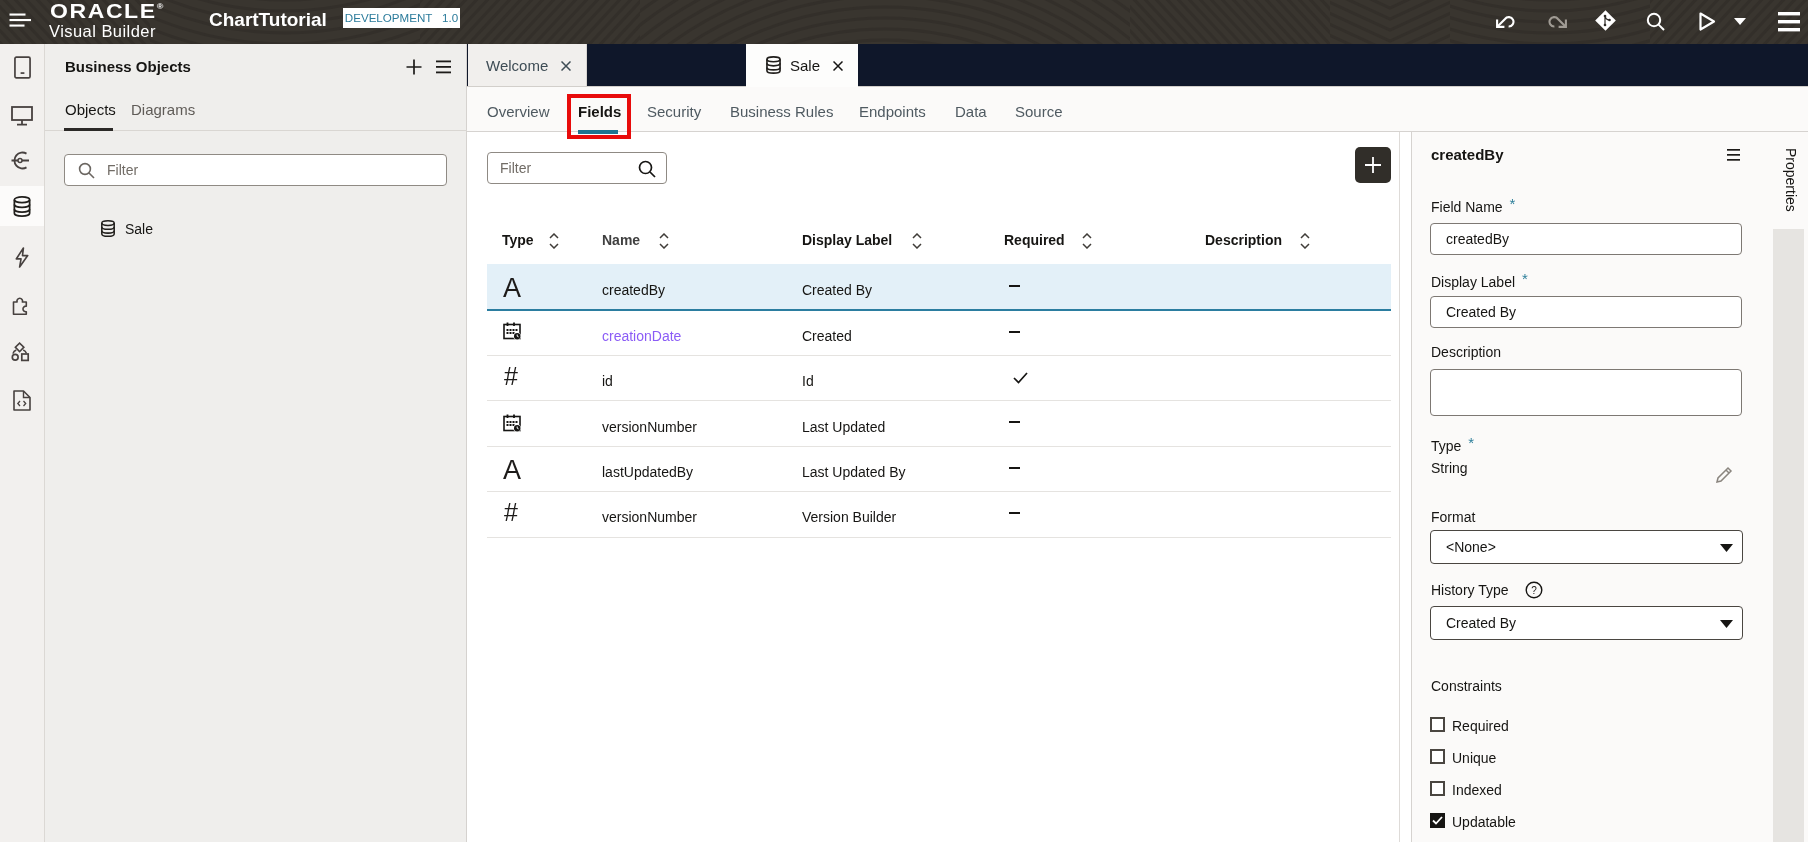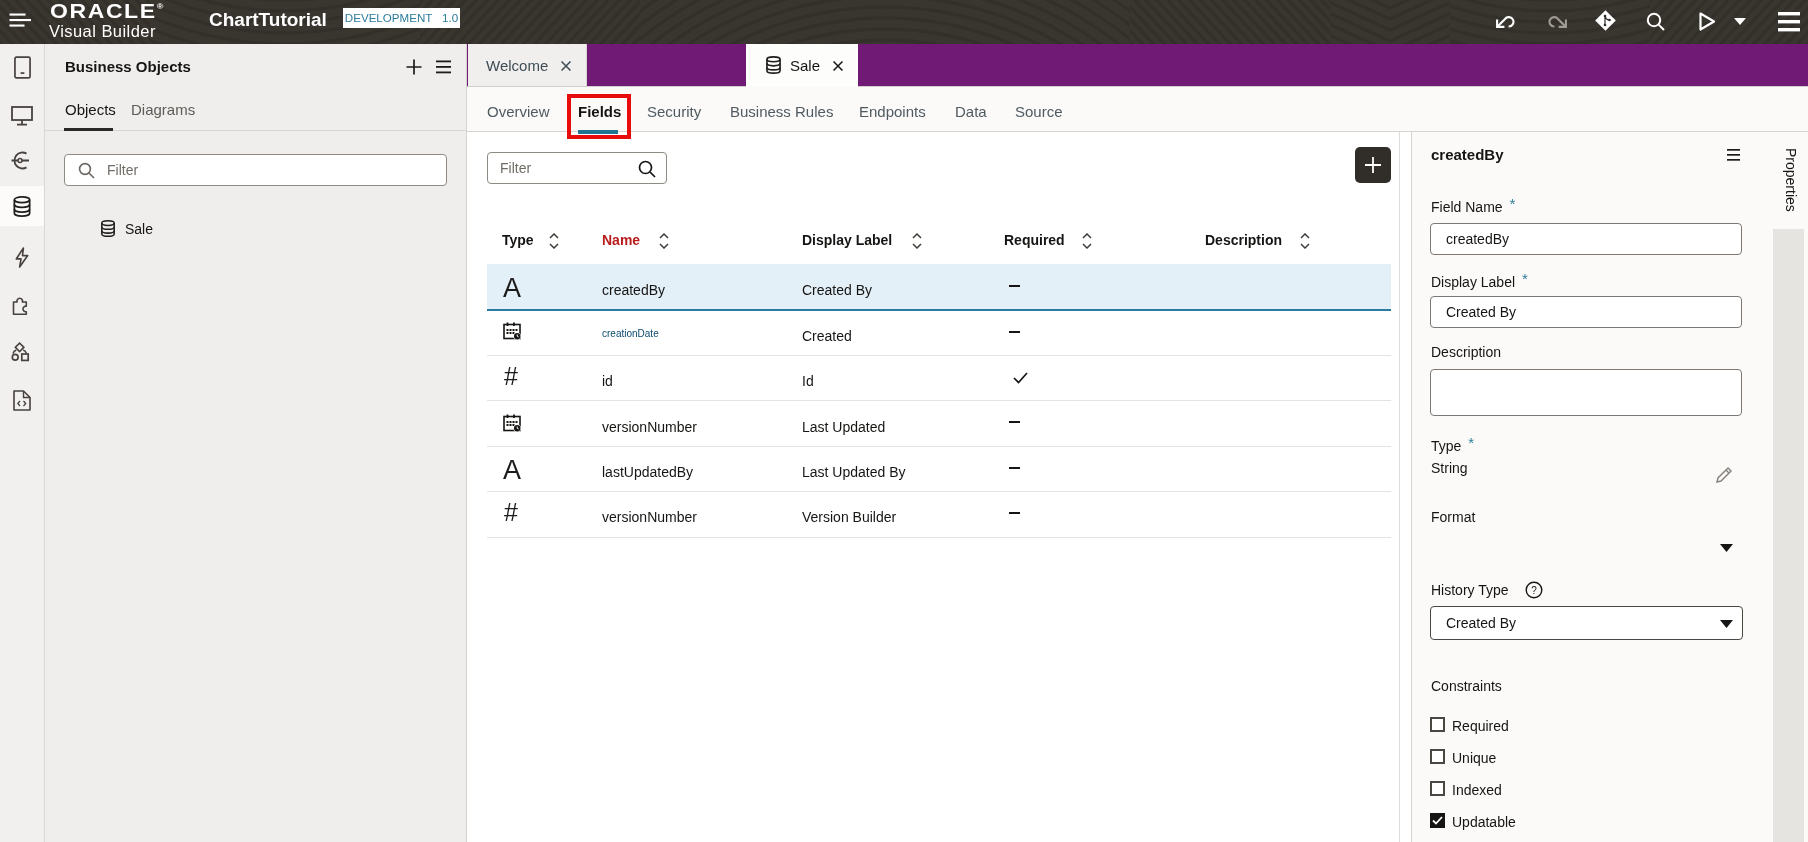--- a/index.html
+++ b/index.html
@@ -468,21 +468,21 @@
   <div class="abs" style="left:62px;top:118px;font-size:14px;color:#716c66">Filter</div>
 
   <svg class="abs" style="left:55px;top:176px" width="16" height="17" viewBox="0 0 20 22">
     <ellipse cx="10" cy="4" rx="8" ry="3" fill="none" stroke="#211f1c" stroke-width="2"></ellipse>
     <path d="M2 4 V18 C2 19.7 5.6 21 10 21 C14.4 21 18 19.7 18 18 V4" fill="none" stroke="#211f1c" stroke-width="2"></path>
     <path d="M2 9 C2 10.7 5.6 12 10 12 C14.4 12 18 10.7 18 9 M2 14 C2 15.7 5.6 17 10 17 C14.4 17 18 15.7 18 14" fill="none" stroke="#211f1c" stroke-width="2"></path>
   </svg>
   <div class="abs" style="left:80px;top:177px;font-size:14px;color:#161513">Sale</div>
 </div>
 
-<div class="abs" style="left:467px;top:44px;width:1341px;height:43px;background:#701a75">
+<div class="abs" style="left:467px;top:44px;width:1341px;height:43px;background:#0f172a">
   <div class="abs" style="left:0;top:42px;width:1341px;height:1px;background:#d2cfcb"></div>
 
   <div class="abs" style="left:1px;top:0;width:119px;height:42px;background:#f1efed;border-right:1px solid #d8d5d1">
     <div class="abs" style="left:18px;top:13px;font-size:15px;color:#3e4c55">Welcome</div>
     <svg class="abs" style="left:93px;top:17px" width="10" height="10" viewBox="0 0 10 10">
         <path d="M0.5 0.5 L9.5 9.5 M9.5 0.5 L0.5 9.5" stroke="#3e4c55" stroke-width="1.5"></path>
       </svg>
   </div>
   <div class="abs" style="left:279px;top:0;width:112px;height:44px;background:#fdfdfc">
     <svg class="abs" style="left:19px;top:12px" width="17" height="18" viewBox="0 0 20 22">
@@ -518,21 +518,21 @@
     <path d="M12 12 L17 17" stroke="#161513" stroke-width="1.7"></path>
   </svg>
 
   <div class="abs" style="left:888px;top:15px;width:36px;height:36px;background:#312e29;border-radius:5px">
     <svg class="abs" style="left:10px;top:10px" width="16" height="16" viewBox="0 0 16 16">
         <path d="M8 0 V16 M0 8 H16" stroke="#fff" stroke-width="1.8"></path>
       </svg>
   </div>
 
   <div class="abs" style="left:35px;top:100px;font-size:14px;font-weight:bold;color:#161513">Type</div>
-  <div class="abs" style="left:135px;top:100px;font-size:14px;font-weight:bold;color:#b91c1c">Name</div>
+  <div class="abs" style="left:135px;top:100px;font-size:14px;font-weight:bold;color:#404040">Name</div>
   <div class="abs" style="left:335px;top:100px;font-size:14px;font-weight:bold;color:#161513">Display Label</div>
   <div class="abs" style="left:537px;top:100px;font-size:14px;font-weight:bold;color:#161513">Required</div>
   <div class="abs" style="left:738px;top:100px;font-size:14px;font-weight:bold;color:#161513">Description</div>
   <svg class="abs" style="left:82px;top:101px" width="10" height="16" viewBox="0 0 10 16">
       <path d="M1 5 L5 1 L9 5 M1 11 L5 15 L9 11" fill="none" stroke="#403d39" stroke-width="1.5"></path>
     </svg>
   <svg class="abs" style="left:192px;top:101px" width="10" height="16" viewBox="0 0 10 16">
       <path d="M1 5 L5 1 L9 5 M1 11 L5 15 L9 11" fill="none" stroke="#403d39" stroke-width="1.5"></path>
     </svg>
   <svg class="abs" style="left:445px;top:101px" width="10" height="16" viewBox="0 0 10 16">
@@ -561,21 +561,21 @@
         <rect x="10.5" y="8" width="2" height="2"></rect>
         <rect x="13.5" y="8" width="2" height="2"></rect>
         <rect x="4.5" y="11" width="2" height="2"></rect>
         <rect x="7.5" y="11" width="2" height="2"></rect>
         <rect x="10.5" y="11" width="2" height="2"></rect>
       </g>
     <circle cx="15.2" cy="15.2" r="3.8" fill="#fff"></circle>
     <circle cx="15.2" cy="15.2" r="3.2" fill="#161513"></circle>
     <path d="M15.2 13.5 V15.2 L16.6 15.9" stroke="#fff" stroke-width="1"></path>
   </svg>
-  <div class="abs" style="left:135px;top:196px;font-size:10px;color:#0c4a6e">creationDate</div>
+  <div class="abs" style="left:135px;top:196px;font-size:14px;color:#8b5cf6">creationDate</div>
   <div class="abs" style="left:335px;top:196px;font-size:14px;color:#161513">Created</div>
   <div class="abs" style="left:542px;top:199px;width:11px;height:2px;background:#161513"></div>
 
   <div class="abs" style="left:20px;top:268px;width:904px;height:1px;background:#e5e3e0"></div>
   <div class="abs" style="left:37px;top:232px;font-size:25px;color:#1d1b19;line-height:25px">#</div>
   <div class="abs" style="left:135px;top:241px;font-size:14px;color:#161513">id</div>
   <div class="abs" style="left:335px;top:241px;font-size:14px;color:#161513">Id</div>
   <svg class="abs" style="left:546px;top:240px" width="15" height="12" viewBox="0 0 15 12">
       <path d="M1 6 L5.5 10.5 L14 1" fill="none" stroke="#161513" stroke-width="1.7"></path>
     </svg>
@@ -628,20 +628,21 @@
   <div class="abs" style="left:19px;top:141px;font-size:14px;color:#161513">Display Label <span style="color:#2e7f9a;font-size:15px;position:relative;top:-3px;left:3px">*</span></div>
   <div class="abs" style="left:18px;top:164px;width:312px;height:32px;background:#fff;border:1px solid #7d7873;border-radius:4px;font-size:14px;color:#161513;line-height:30px;padding-left:15px">Created By</div>
   <div class="abs" style="left:19px;top:212px;font-size:14px;color:#161513">Description</div>
   <div class="abs" style="left:18px;top:237px;width:312px;height:47px;background:#fff;border:1px solid #7d7873;border-radius:4px"></div>
   <div class="abs" style="left:19px;top:305px;font-size:14px;color:#161513">Type <span style="color:#2e7f9a;font-size:15px;position:relative;top:-3px;left:3px">*</span></div>
   <div class="abs" style="left:19px;top:328px;font-size:14px;color:#161513">String</div>
   <svg class="abs" style="left:303px;top:334px" width="18" height="18" viewBox="0 0 18 18">
     <path d="M2 16 L3 12 L13 2 L16 5 L6 15 Z M11 4 L14 7" fill="none" stroke="#8a857f" stroke-width="1.5"></path>
   </svg>
   <div class="abs" style="left:19px;top:377px;font-size:14px;color:#161513">Format</div>
+  <div class="abs" style="left:18px;top:398px;width:313px;height:34px;background:#fff;border:1px solid #4a4641;border-radius:4px;font-size:14px;color:#161513;line-height:32px;padding-left:15px">&lt;None&gt;</div>
   <svg class="abs" style="left:308px;top:412px" width="13" height="8" viewBox="0 0 13 8">
       <path d="M0 0 H13 L6.5 8 Z" fill="#161513"></path>
     </svg>
   <div class="abs" style="left:19px;top:450px;font-size:14px;color:#161513">History Type</div>
   <svg class="abs" style="left:113px;top:449px" width="18" height="18" viewBox="0 0 18 18">
     <circle cx="9" cy="9" r="7.8" fill="none" stroke="#161513" stroke-width="1.4"></circle>
     <text x="9" y="13" font-size="10" text-anchor="middle" fill="#161513" font-family="Liberation Sans">?</text>
   </svg>
   <div class="abs" style="left:18px;top:474px;width:313px;height:34px;background:#fff;border:1px solid #4a4641;border-radius:4px;font-size:14px;color:#161513;line-height:32px;padding-left:15px">Created By</div>
   <svg class="abs" style="left:308px;top:488px" width="13" height="8" viewBox="0 0 13 8">

